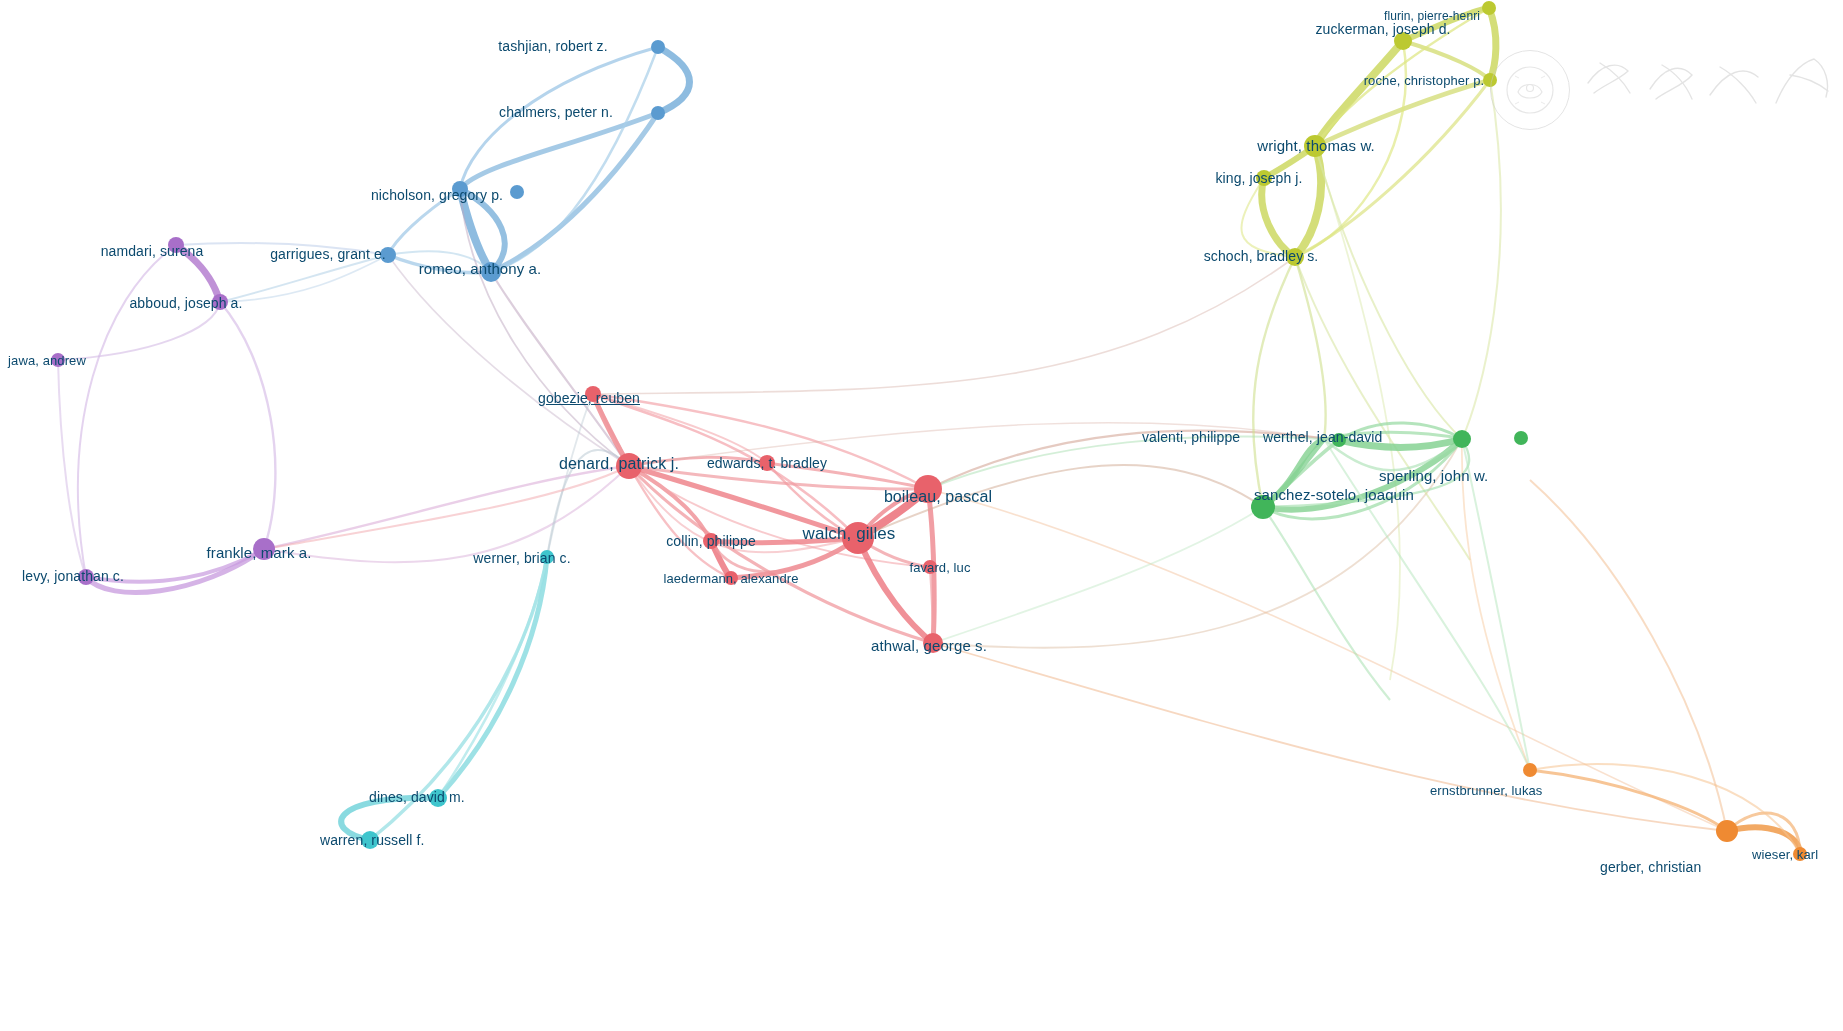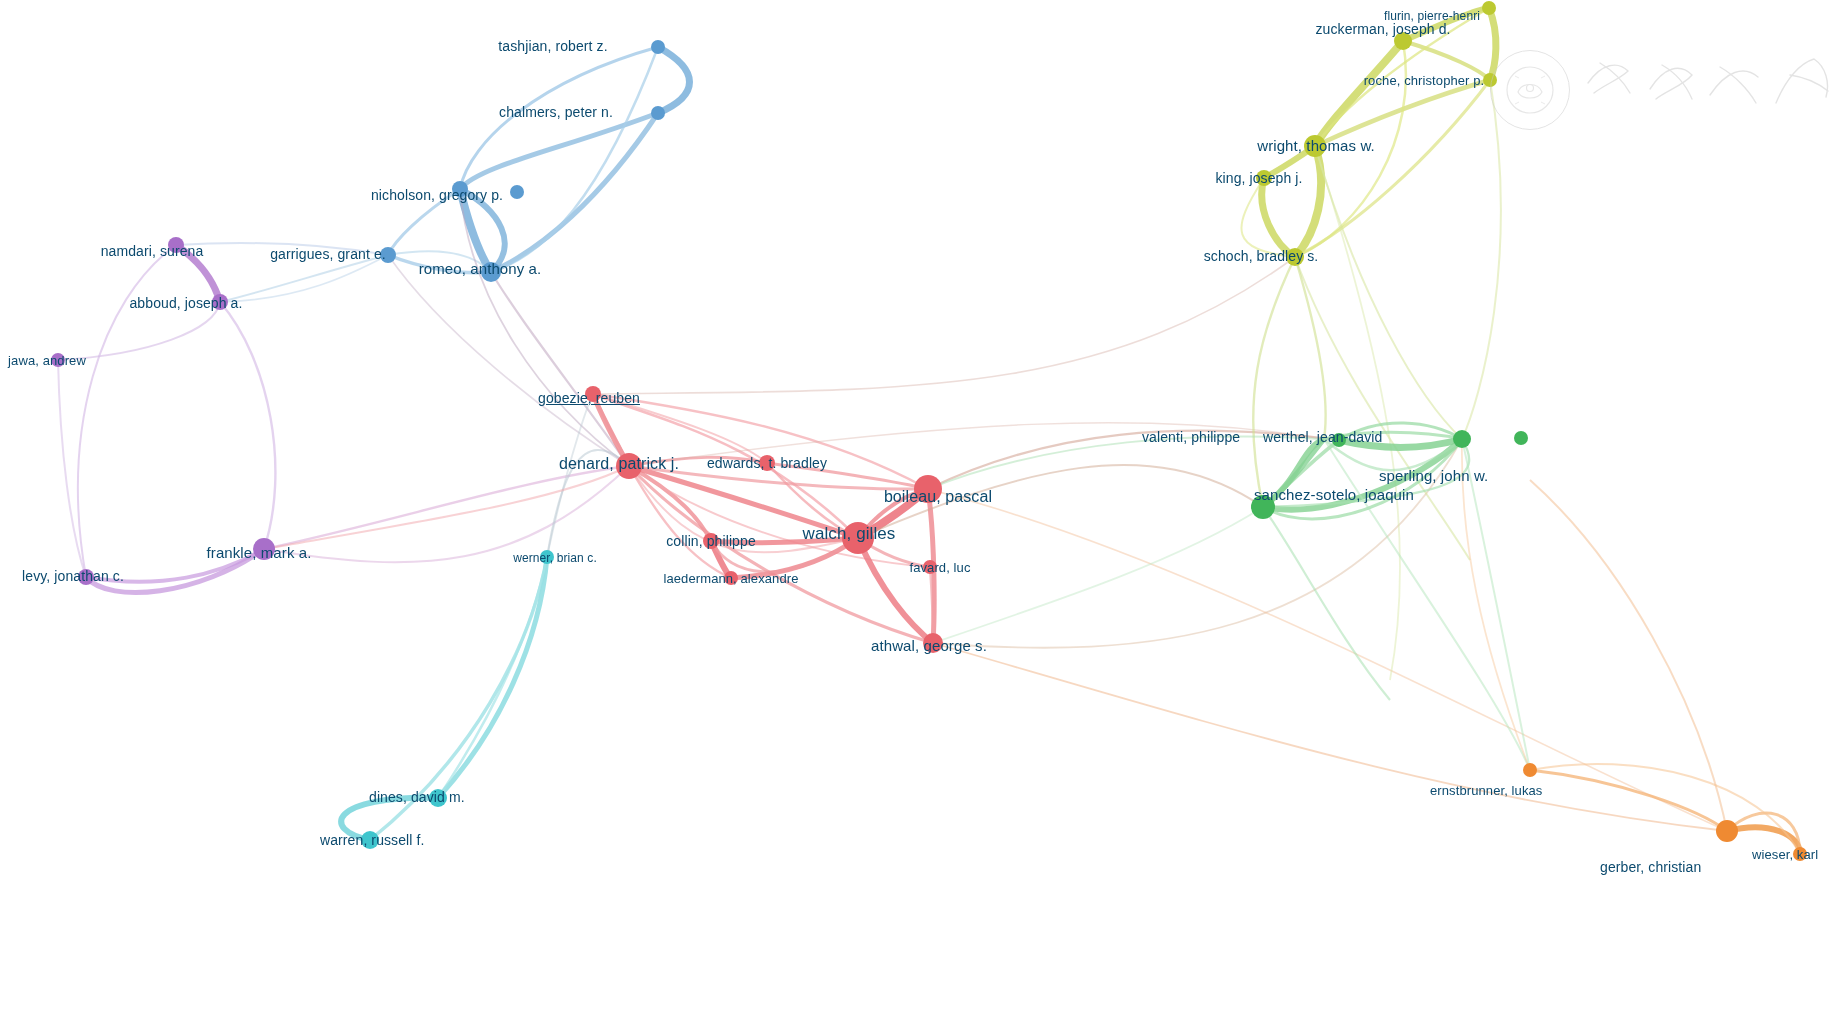--- a/index.html
+++ b/index.html
@@ -210,21 +210,21 @@
 
   <div class="node-label" style="left:589px;top:398px;font-size:14px;text-decoration:underline;">gobezie, reuben</div>
   <div class="node-label" style="left:619px;top:464px;font-size:16px;">denard, patrick j.</div>
   <div class="node-label" style="left:767px;top:463px;font-size:14px;">edwards, t. bradley</div>
   <div class="node-label" style="left:711px;top:541px;font-size:14px;">collin, philippe</div>
   <div class="node-label" style="left:849px;top:533px;font-size:17px;">walch, gilles</div>
   <div class="node-label" style="left:914px;top:497px;font-size:16px;margin-left:24px;">boileau, pascal</div>
   <div class="node-label" style="left:731px;top:578px;font-size:13px;">laedermann, alexandre</div>
   <div class="node-label" style="left:940px;top:567px;font-size:13px;">favard, luc</div>
   <div class="node-label" style="left:929px;top:645px;font-size:15px;">athwal, george s.</div>
-  <div class="node-label" style="left:555px;top:558px;font-size:12px;">werner, brian c.</div>
+  <div class="node-label" style="left:522px;top:558px;font-size:14px;">werner, brian c.</div>
 
   <div class="node-label" style="left:1432px;top:16px;font-size:12px;">flurin, pierre-henri</div>
   <div class="node-label" style="left:1383px;top:29px;font-size:14px;text-align:center;">zuckerman, joseph d.</div>
   <div class="node-label" style="left:1424px;top:80px;font-size:13px;">roche, christopher p.</div>
   <div class="node-label" style="left:1316px;top:145px;font-size:15px;">wright, thomas w.</div>
   <div class="node-label" style="left:1259px;top:178px;font-size:14px;">king, joseph j.</div>
   <div class="node-label" style="left:1261px;top:256px;font-size:14px;">schoch, bradley s.</div>
 
   <div class="node-label" style="left:1142px;top:437px;font-size:14px;transform:translate(0,-50%);">valenti, philippe</div>
   <div class="node-label" style="left:1263px;top:437px;font-size:14px;transform:translate(0,-50%);">werthel, jean-david</div>

